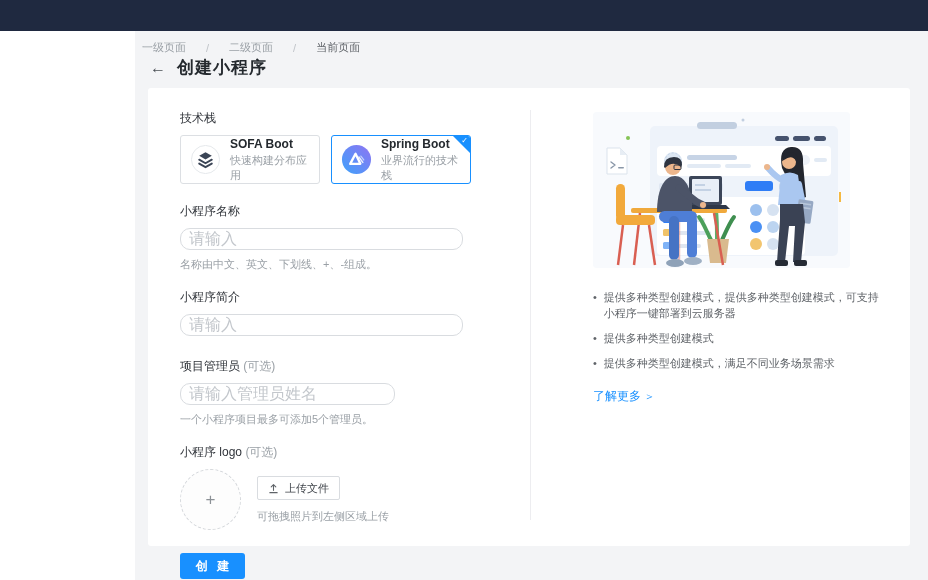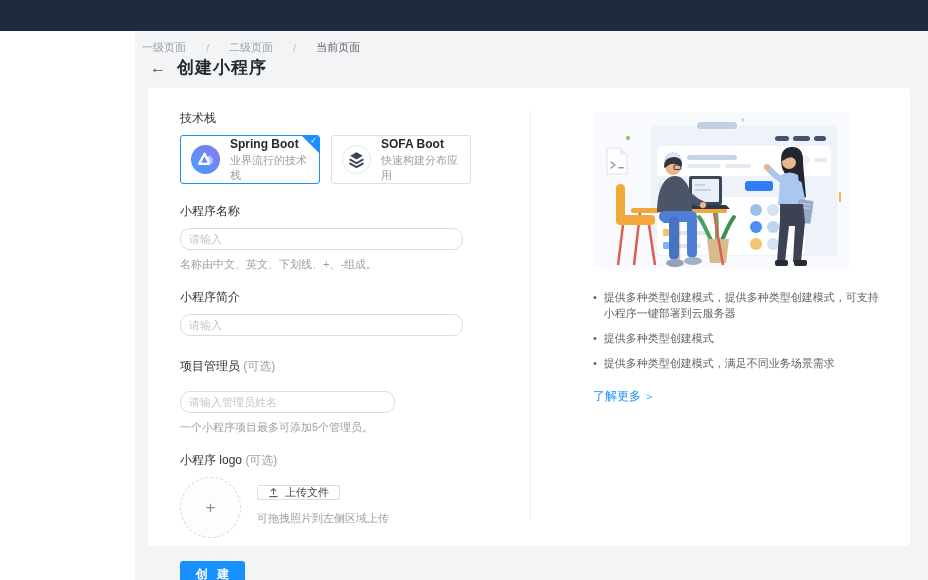--- a/index.html
+++ b/index.html
@@ -32,33 +32,33 @@
   .stack-card.selected { border-color:#1890ff; }
   .corner-flag { position:absolute; top:0; right:0; width:0; height:0;
                  border-top:17px solid #1890ff; border-left:17px solid transparent; }
   .corner-check { position:absolute; top:0px; right:2px; color:#fff; font-size:8px; line-height:10px; }
   .stack-texts { display:flex; flex-direction:column; gap:2px; }
   .stack-name { font-size:12px; font-weight:700; color:#24292e; }
   .stack-desc { font-size:11px; color:#9aa0a6; }
   .stack-icon { width:31px; height:31px; flex:0 0 31px; }
 
   .text-input { width:283px; height:22px; border:1px solid #d9dce0; border-radius:10px; background:#fff;
-                font-size:11px; padding:0 8px; color:#30343a; outline:none; font-family:Liberation Sans, sans-serif; }
+                font-size:16px; padding:0 8px; color:#30343a; outline:none; font-family:Liberation Sans, sans-serif; }
   .text-input::placeholder { color:#c3c7cc; }
-  .text-input.narrow { width:215px;margin-top:8px; }
+  .text-input.narrow { width:215px; }
   .field-help { font-size:11px; color:#9aa0a6; margin-top:7px; }
   .gap-lg { margin-bottom:17px; }
   .gap-xl { margin-bottom:22px; }
 
   .logo-row { display:flex; gap:16px; align-items:flex-start; margin-bottom:23px; }
   .logo-drop { width:61px; height:61px; border:1px dashed #d4d7db; border-radius:50%; background:#fdfdfd;
                display:flex; align-items:center; justify-content:center; cursor:pointer; }
   .logo-plus { font-size:17px; color:#8c9196; font-weight:300; }
   .upload-side { padding-top:7px; }
-  .upload-btn { height:15px; border:1px solid #d9dce0; border-radius:2px; background:#fff; padding:0 10px;
+  .upload-btn { height:24px; border:1px solid #d9dce0; border-radius:2px; background:#fff; padding:0 10px;
                 font-size:11px; color:#40454b; display:inline-flex; align-items:center; gap:6px; cursor:pointer; font-family:inherit; }
   .upload-btn svg { display:block; }
   .drag-hint { font-size:11px; color:#9aa0a6; margin-top:9px; }
 
   .create-btn { width:65px; height:26px; background:#1890ff; color:#fff; border:none; border-radius:3px;
                 font-size:12px; letter-spacing:3px; cursor:pointer; font-family:inherit; text-indent:3px;font-weight:bold; }
 
   .guide-col { position:absolute; left:445px; top:24px; width:292px; }
   .illustration { width:257px; height:156px; border-radius:3px; overflow:hidden; margin-bottom:21px; }
   .guide-title { font-size:13px; font-weight:700; color:#24292e; margin-bottom:12px; margin-top:0; }
@@ -91,52 +91,52 @@
   </div>
 
   <div class="card">
     <div class="divider"></div>
 
     <div class="form-col">
 
       <div class="field-label">技术栈</div>
 
       <div class="stack-row">
+        <div class="stack-card">
+          <svg class="stack-icon" viewBox="0 0 32 32">
+            <circle cx="16" cy="16" r="14.5" fill="#ffffff" stroke="#e4e7ea" stroke-width="1"></circle>
+            <path d="M16 8.5 L22.5 12.2 L16 15.9 L9.5 12.2 Z" fill="#3b4556"></path>
+            <path d="M9.5 16.2 L16 19.9 L22.5 16.2" fill="none" stroke="#3b4556" stroke-width="2" stroke-linecap="round" stroke-linejoin="round"></path>
+            <path d="M9.5 20.2 L16 23.9 L22.5 20.2" fill="none" stroke="#3b4556" stroke-width="2" stroke-linecap="round" stroke-linejoin="round"></path>
+          </svg>
+          <div class="stack-texts">
+            <span class="stack-name">SOFA Boot</span>
+            <span class="stack-desc">快速构建分布应用</span>
+          </div>
+        </div>
+
         <div class="stack-card selected">
           <svg class="stack-icon" viewBox="0 0 32 32">
             <defs>
               <linearGradient id="sbg" x1="0" y1="1" x2="1" y2="0">
                 <stop offset="0" stop-color="#3ea2fb"></stop>
                   <stop offset="1" stop-color="#8f74f2"></stop>
               </linearGradient>
             </defs>
             <circle cx="16" cy="16" r="15" fill="url(#sbg)"></circle>
             <path d="M15 10 L9.5 20.5 L20 20.5 Z" fill="none" stroke="#ffffff" stroke-width="2.4" stroke-linejoin="round"></path>
             <path d="M18.5 13.5 L22.5 19" stroke="#ffffff" stroke-width="1.6" stroke-linecap="round" opacity="0.85"></path>
             <path d="M20.5 12.5 L23.5 16.5" stroke="#ffffff" stroke-width="1.3" stroke-linecap="round" opacity="0.6"></path>
           </svg>
           <div class="stack-texts">
             <span class="stack-name">Spring Boot</span>
             <span class="stack-desc">业界流行的技术栈</span>
           </div>
           <span class="corner-flag"></span>
           <span class="corner-check">✓</span>
-        </div>
-
-        <div class="stack-card">
-          <svg class="stack-icon" viewBox="0 0 32 32">
-            <circle cx="16" cy="16" r="14.5" fill="#ffffff" stroke="#e4e7ea" stroke-width="1"></circle>
-            <path d="M16 8.5 L22.5 12.2 L16 15.9 L9.5 12.2 Z" fill="#3b4556"></path>
-            <path d="M9.5 16.2 L16 19.9 L22.5 16.2" fill="none" stroke="#3b4556" stroke-width="2" stroke-linecap="round" stroke-linejoin="round"></path>
-            <path d="M9.5 20.2 L16 23.9 L22.5 20.2" fill="none" stroke="#3b4556" stroke-width="2" stroke-linecap="round" stroke-linejoin="round"></path>
-          </svg>
-          <div class="stack-texts">
-            <span class="stack-name">SOFA Boot</span>
-            <span class="stack-desc">快速构建分布应用</span>
-          </div>
         </div>
       </div>
 
       <div class="field-label">小程序名称</div>
       <input class="text-input" type="text" placeholder="请输入" style="">
       <div class="field-help gap-lg">名称由中文、英文、下划线、+、-组成。</div>
 
       <div class="field-label">小程序简介</div>
       <input class="text-input gap-xl" type="text" style="margin-bottom: 22px;" placeholder="请输入">
 

